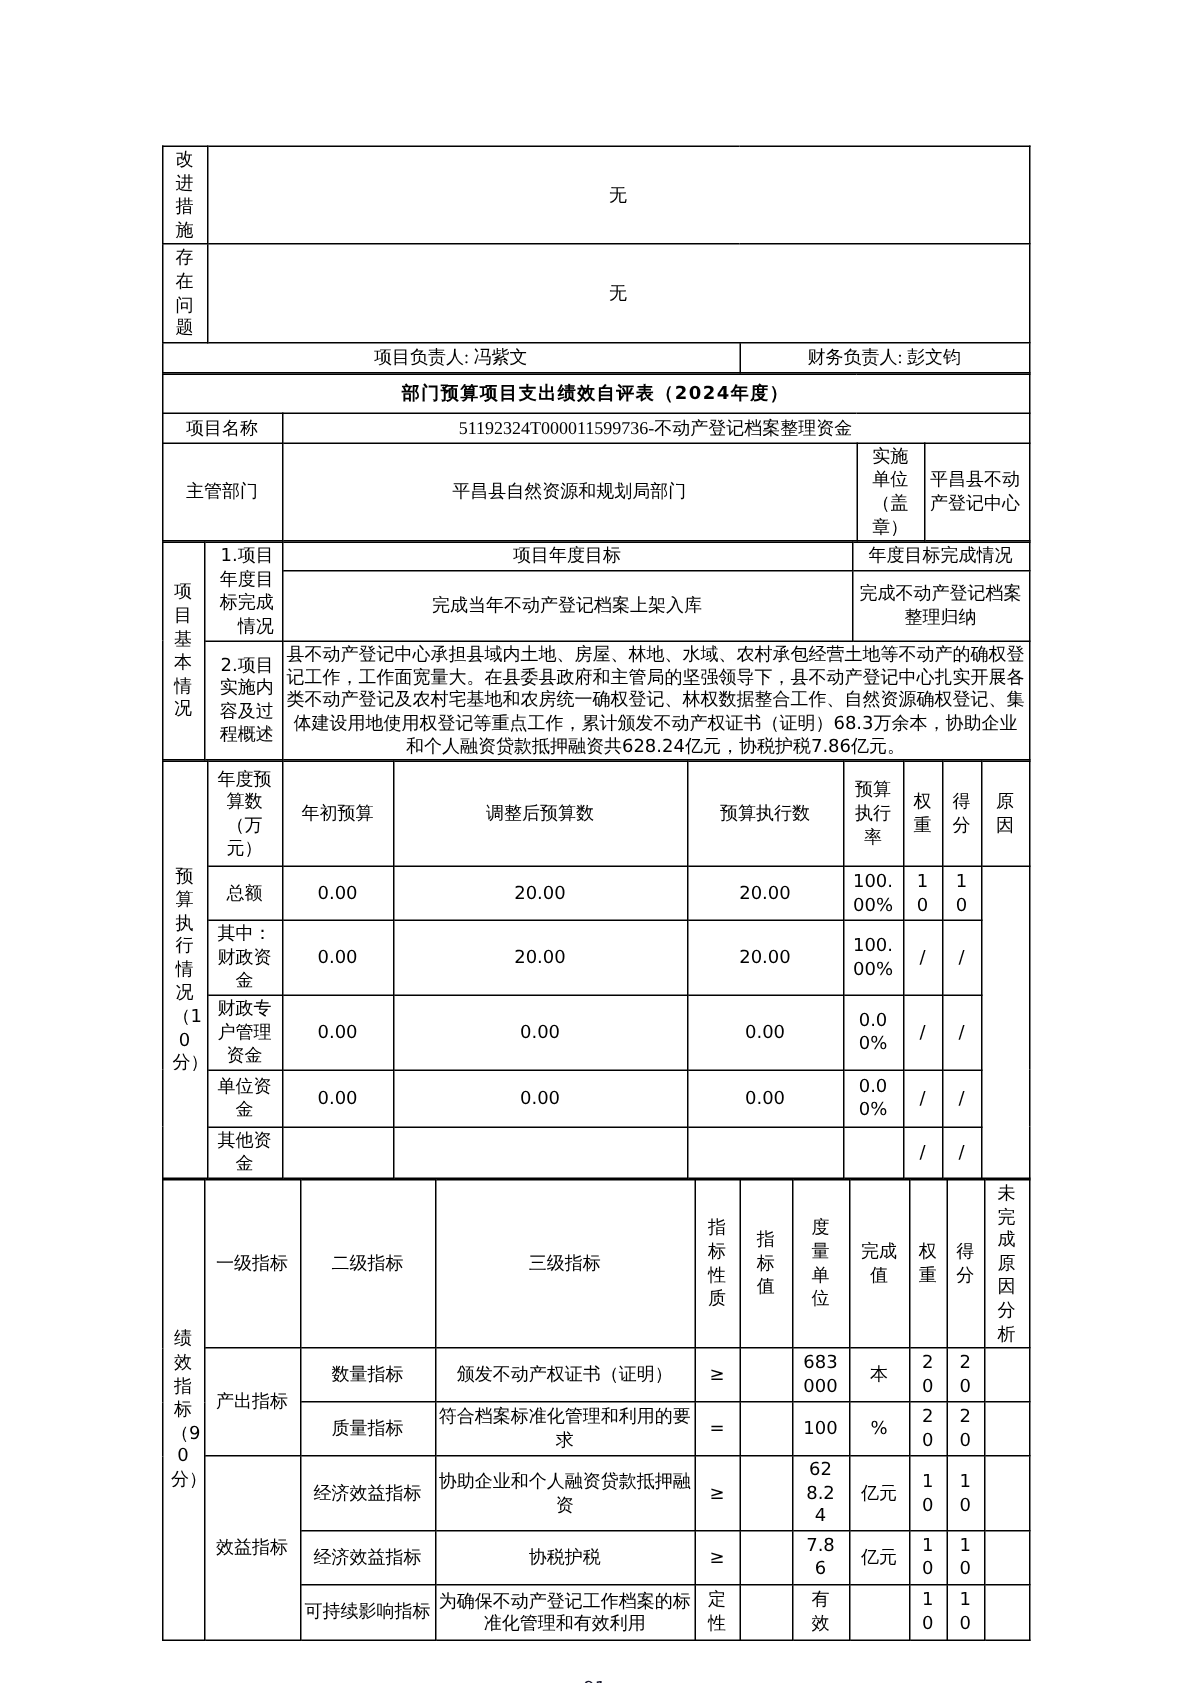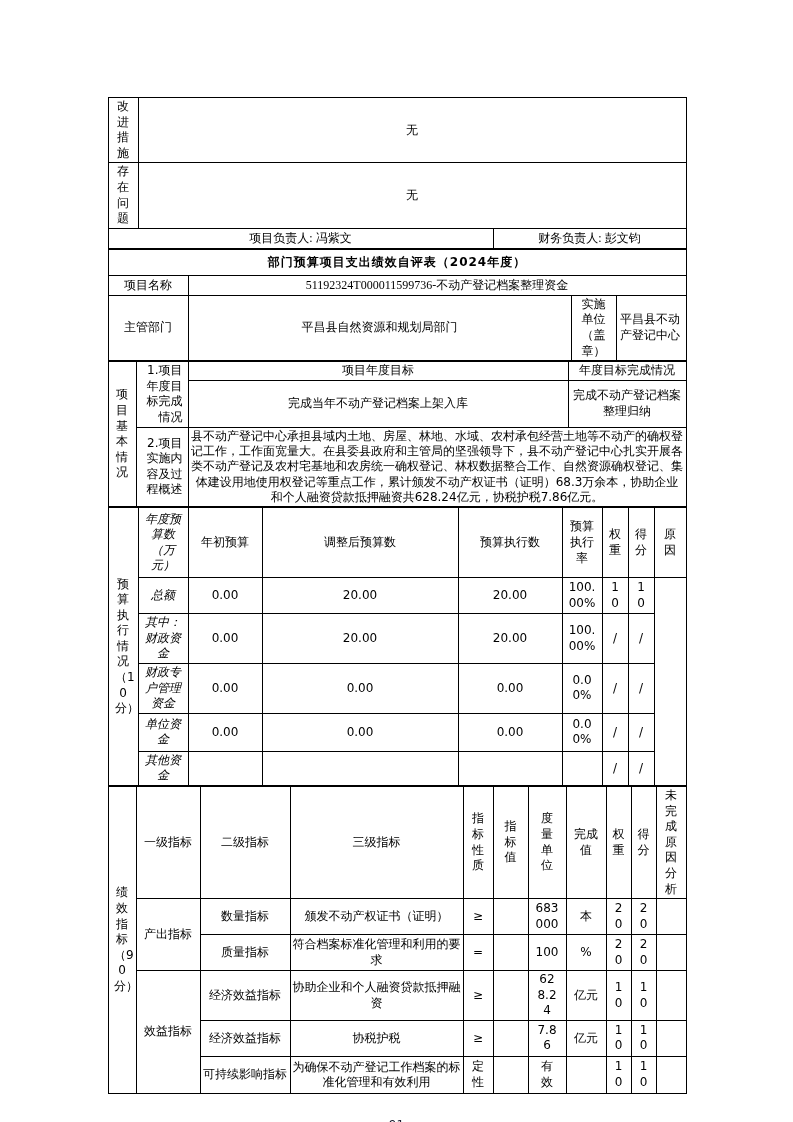--- a/index.html
+++ b/index.html
@@ -10,21 +10,21 @@
   td.tl{text-align:left;padding-left:4px;font-family:Liberation Serif, serif;}
   td.title-cell{font-size:17px;font-weight:bold;letter-spacing:1px;padding:3px 0;}
   td.para-cell{text-align:left;padding:2px 5px;line-height:15px;text-align:justify;margin-top:26px;}
   .vtext{display:inline-block;width:16px;word-break:break-all;line-height:1.3;text-align:center;}
   .w9{display:inline-block;width:9px;word-break:break-all;line-height:1.3;text-align:center;}
   .w13{display:inline-block;width:13px;word-break:break-all;line-height:1.3;text-align:center;}
   .w23{display:inline-block;width:23px;word-break:break-all;line-height:1.3;text-align:center;}
   .w26{display:inline-block;width:26px;word-break:break-all;line-height:1.3;text-align:center;}
   .w29{display:inline-block;width:29px;word-break:break-all;line-height:1.3;text-align:center;}
   .w38{display:inline-block;width:41px;word-break:break-all;line-height:1.3;text-align:right;}
-  .w40{display:inline-block;width:40px;word-break:break-all;line-height:1.3;text-align:center;font-style:italic;}
+  .w40{display:inline-block;width:40px;word-break:break-all;line-height:1.3;text-align:center;}
   .w62{display:inline-block;width:62px;word-break:break-all;line-height:1.3;text-align:left;}
   .page-num{text-align:center;font-size:12px;margin-top:24px;color:#1a1a2e;}
 </style>
 </head>
 <body>
 
 <div class="content">
 
   <table class="doc">
     <colgroup>

